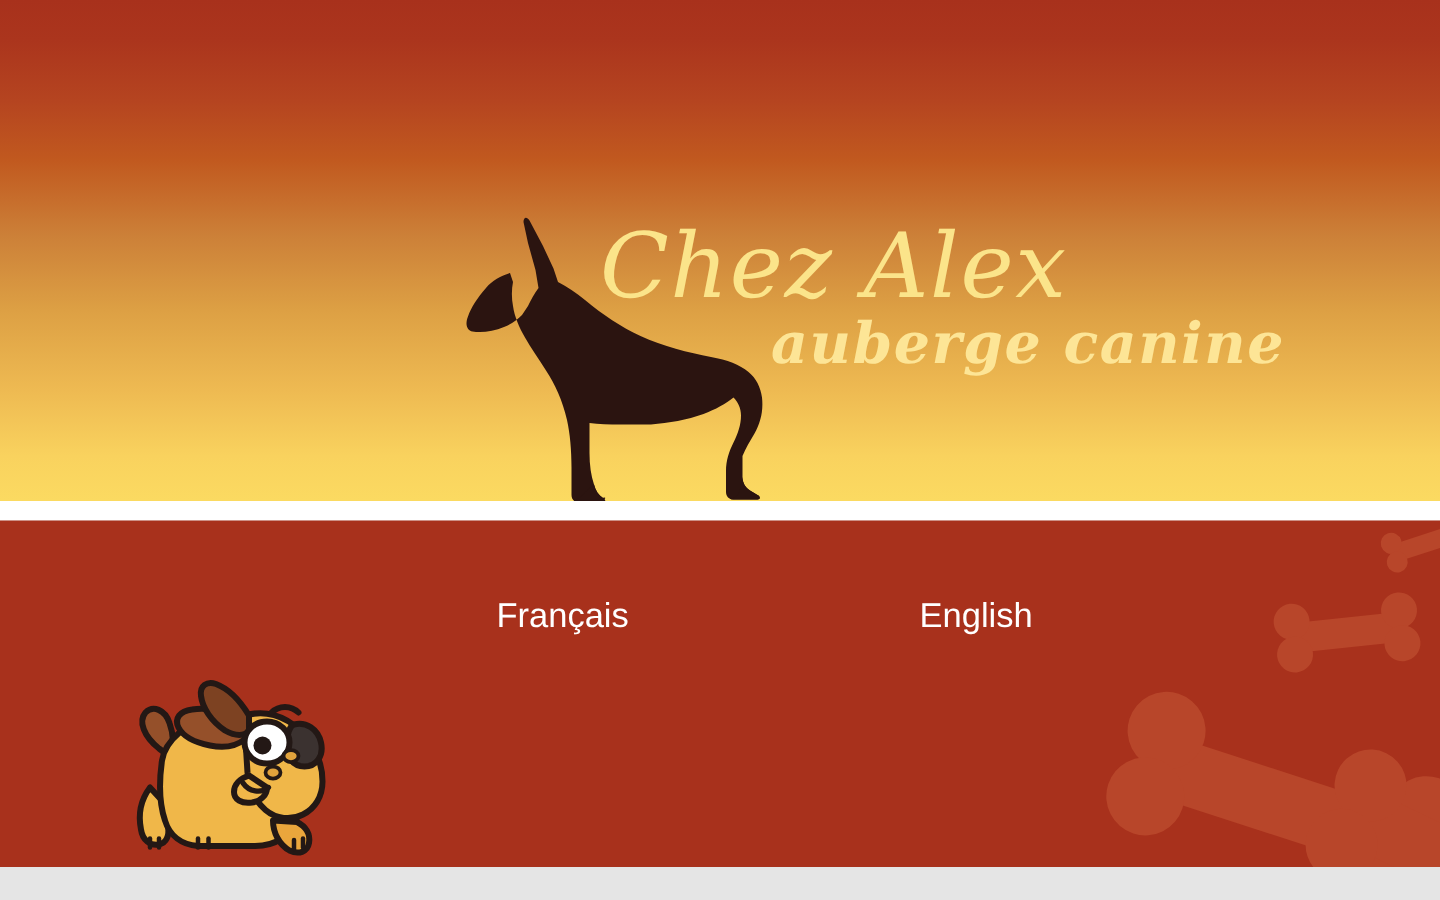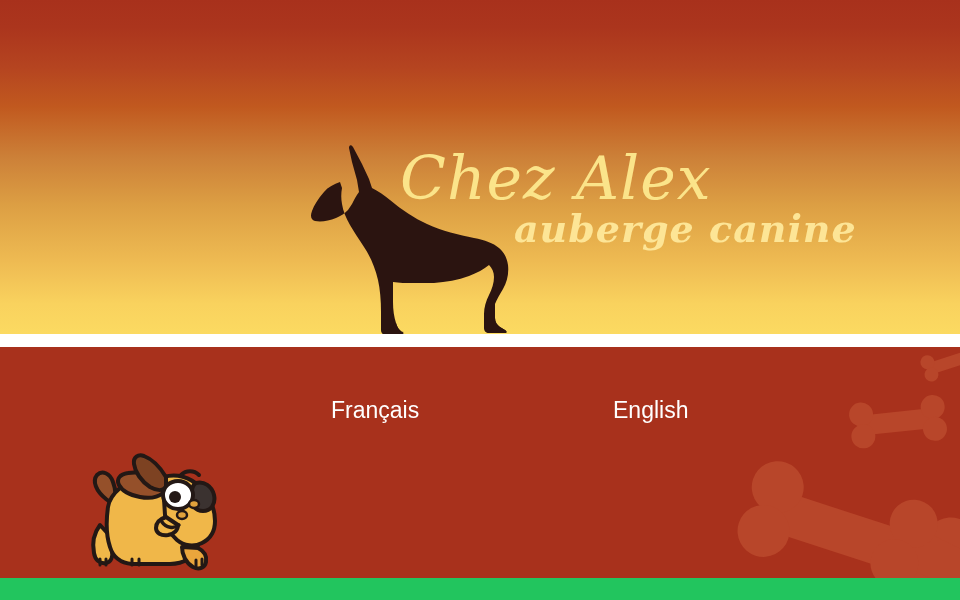--- a/index.html
+++ b/index.html
@@ -11,21 +11,21 @@
     width: 960px;
     height: 600px;
     overflow: hidden;
     font-family: "Liberation Sans", sans-serif;
   }
 
   #page {
     position: relative;
     width: 960px;
     height: 600px;
-    background: #22c55e;
+    background: #e5e5e5;
   }
 
   
   .banner {
     position: absolute;
     left: 0;
     top: 0;
     width: 960px;
     height: 334px;
     overflow: hidden;

